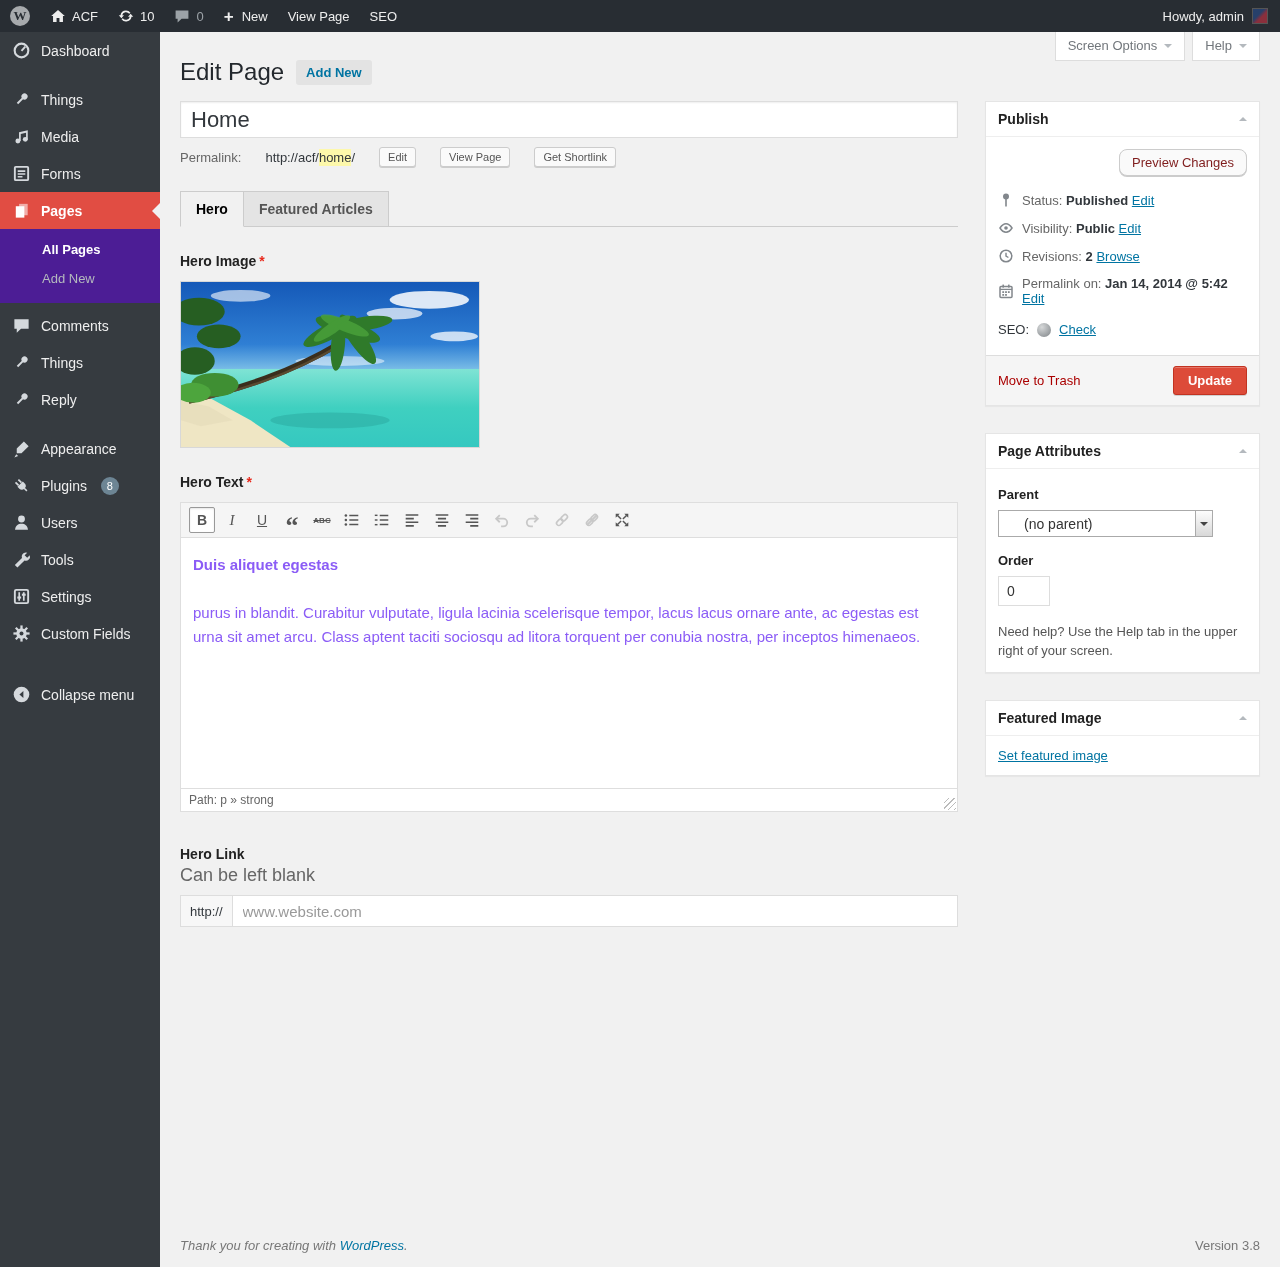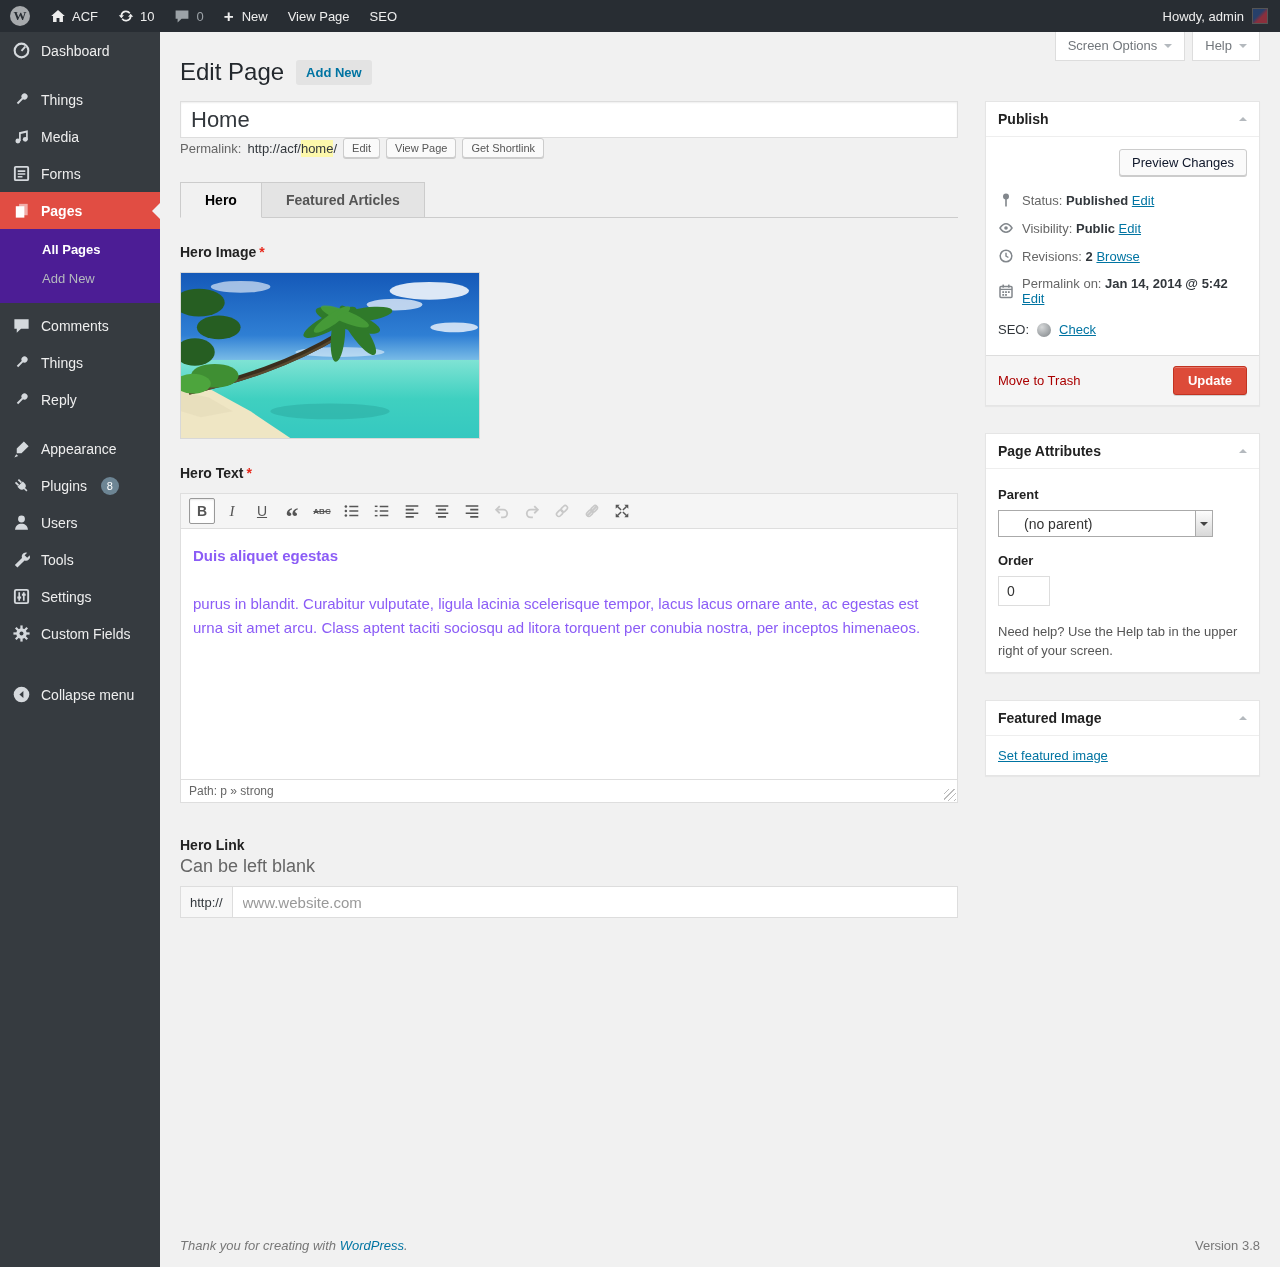--- a/index.html
+++ b/index.html
@@ -55,28 +55,28 @@
   .page-title { font-size:24px; font-weight:400; color:#23282d; }
   .add-new-btn { background:#e3e3e3; color:#0074a2; font-size:13px; font-weight:bold;
     padding:5px 10px; border-radius:3px; cursor:pointer; }
   .columns { display:flex; align-items:flex-start; gap:27px; margin-top:13px; }
   .main-col { width:778px; }
   .side-col { width:275px; }
   
   .title-input { width:100%; height:37px; border:1px solid #ddd; background:#fff; padding:4px 10px;
     font-size:22px; color:#32373c; font-family:"Liberation Sans",sans-serif;
     box-shadow:inset 0 1px 2px rgba(0,0,0,.07); outline:none; }
-  .permalink-row { display:flex; align-items:center; gap:6px; font-size:13px; color:#666; }
+  .permalink-row { display:flex; align-items:center; gap:24px; margin-top:9px; font-size:13px; color:#666; }
   .slug-hl { background:#fdf8ab; padding:1px 0; color:#32373c; }
   .perma-url { color:#32373c; }
   .small-btn { background:#fafafa; border:1px solid #ccc; border-radius:3px; color:#555;
     font-size:11px; padding:3px 8px; cursor:pointer; box-shadow:0 1px 0 #ccc; }
   
   .acf-tabs { display:flex; border-bottom:1px solid #ccc; margin-top:24px; }
-  .acf-tab { padding:9px 24px; font-size:14px; font-weight:bold; cursor:pointer; margin-bottom:-1px; }
+  .acf-tab { padding:9px 15px; font-size:14px; font-weight:bold; cursor:pointer; margin-bottom:-1px; }
   .acf-tab.active { background:#f1f1f1; border:1px solid #ccc; border-bottom:1px solid #f1f1f1; color:#000; }
   .acf-tab.inactive { background:#e4e4e4; border:1px solid #ccc; border-left:none; color:#555; }
   
   .field { margin-top:26px; }
   .field-label { font-size:14px; font-weight:bold; color:#222; }
   .req { color:#e8291c; margin-left:3px; }
   .field-instr { font-size:18px; color:#666; margin-top:3px; }
   .hero-img { margin-top:12px; width:300px; height:167px; display:block; border:1px solid #d8d8d8; }
   
   .editor { margin-top:12px; border:1px solid #dedede; background:#fff; }
@@ -104,21 +104,21 @@
   .link-input { flex:1; border:none; outline:none; padding:0 10px; font-size:15px; color:#333;
     font-family:"Liberation Sans",sans-serif; }
   .link-input::placeholder { color:#999; }
   
   .postbox { background:#fff; border:1px solid #e5e5e5; box-shadow:0 1px 1px rgba(0,0,0,.04); margin-bottom:27px; }
   .postbox-header { padding:9px 12px; font-size:14px; font-weight:bold; color:#222;
     border-bottom:1px solid #eee; display:flex; align-items:center; cursor:pointer; }
   .toggle-up { margin-left:auto; width:0; height:0; border:4px solid transparent; border-bottom-color:#b4b9be; margin-bottom:4px; }
   .pub-body { padding:6px 12px 12px; }
   .preview-row { display:flex; justify-content:flex-end; padding:6px 0 10px; }
-  .btn-secondary { background:#fafafa; border:1px solid #ccc; border-radius:3px; color:#0f172a;
+  .btn-secondary { background:#fafafa; border:1px solid #ccc; border-radius:8px; color:#7f1d1d;
     font-size:13px; padding:5px 12px; cursor:pointer; box-shadow:0 1px 0 #ccc; }
   .misc-row { display:flex; align-items:center; gap:8px; padding:6px 0; font-size:13px; color:#666; }
   .misc-row .picon { width:16px; height:16px; color:#82878c; flex:0 0 16px; }
   .picon svg { width:16px; height:16px; display:block; }
   .bold { font-weight:bold; color:#32373c; }
   a.blue { color:#0074a2; text-decoration:underline; cursor:pointer; }
   .seo-ball { width:14px; height:14px; border-radius:50%;
     background:radial-gradient(circle at 35% 30%, #d6d8d9, #7e8387); display:inline-block; }
   .pub-footer { background:#f5f5f5; border-top:1px solid #ddd; padding:10px 12px;
     display:flex; align-items:center; justify-content:space-between; }

